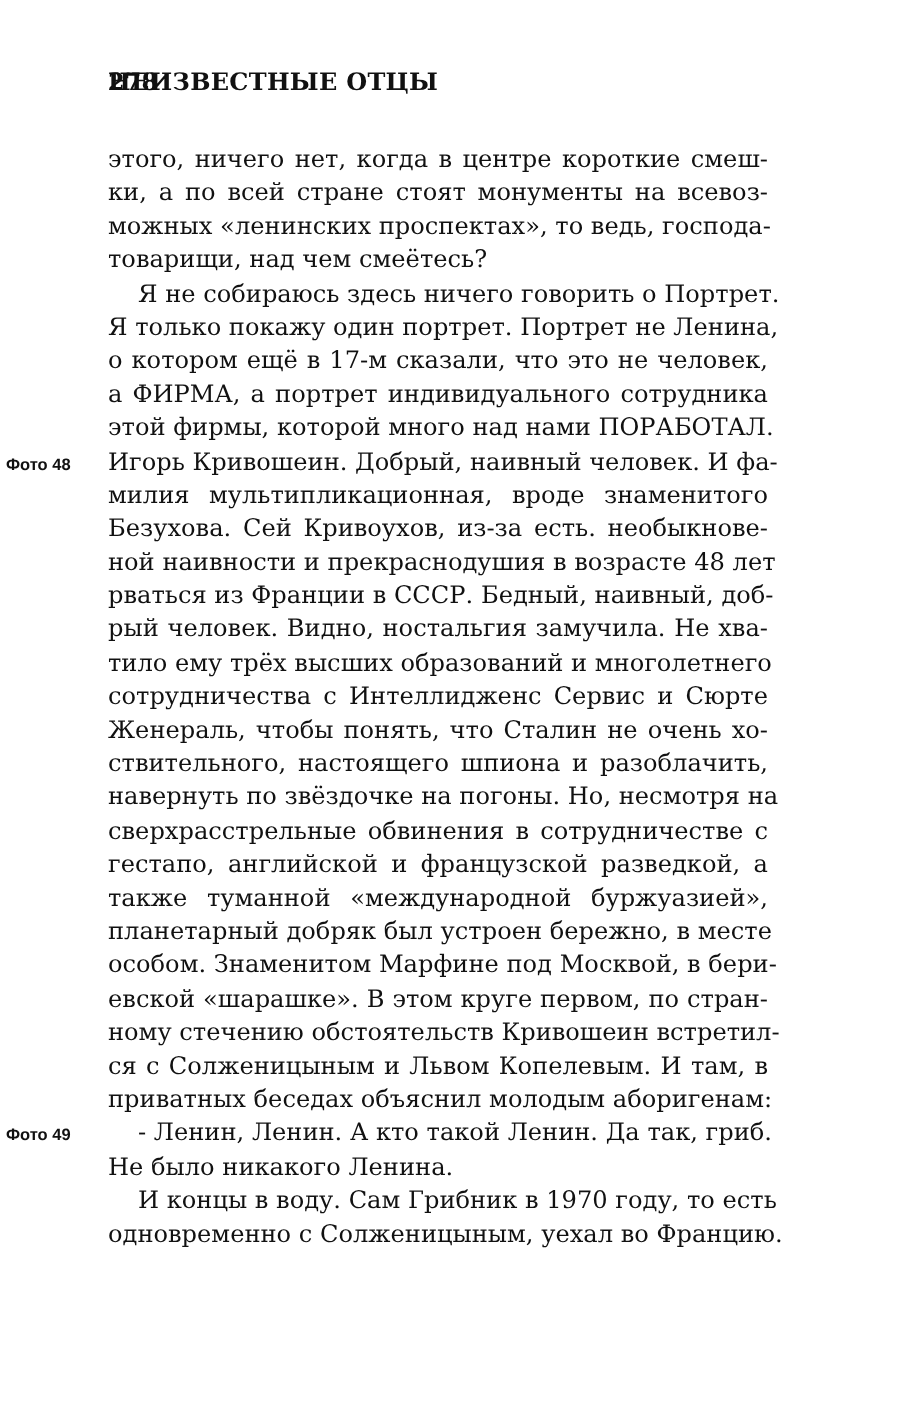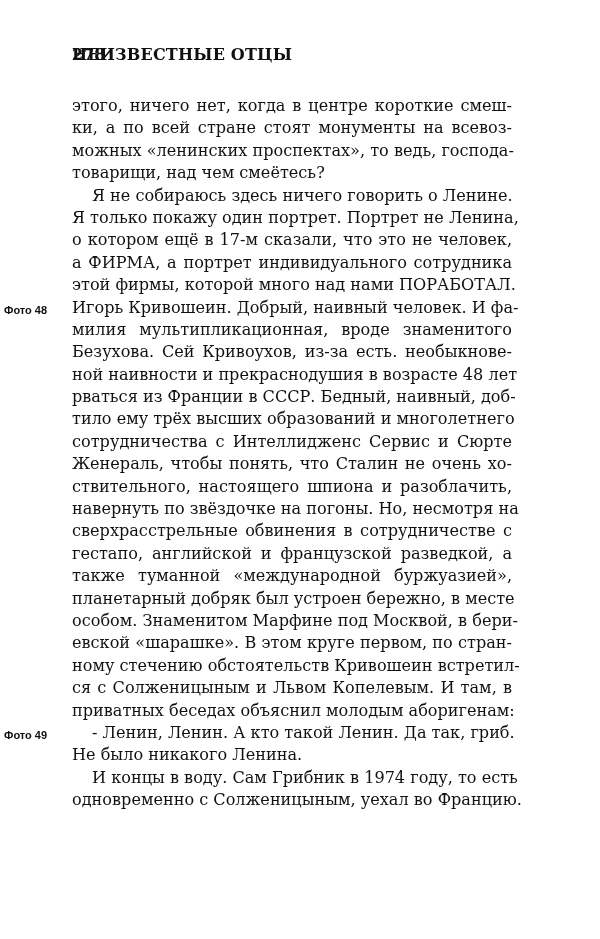--- a/index.html
+++ b/index.html
@@ -23,48 +23,49 @@
   <div class="running-head">
     <span class="page-number">278</span>
     <span class="running-title">НЕИЗВЕСТНЫЕ ОТЦЫ</span>
   </div>
 
   <div class="body-text">
     <span class="line">этого, ничего нет, когда в центре короткие смеш-</span>
     <span class="line">ки, а по всей стране стоят монументы на всевоз-</span>
     <span class="line">можных «ленинских проспектах», то ведь, господа-</span>
     <span class="line last">товарищи, над чем смеётесь?</span>
-    <span class="line indent">Я не собираюсь здесь ничего говорить о Ленине.</span>
+    <span class="line indent">Я не собираюсь здесь ничего говорить о Портрет.</span>
     <span class="line">Я только покажу один портрет. Портрет не Ленина,</span>
     <span class="line">о котором ещё в 17-м сказали, что это не человек,</span>
     <span class="line">а ФИРМА, а портрет индивидуального сотрудника</span>
     <span class="line">этой фирмы, которой много над нами ПОРАБОТАЛ.</span>
     <div class="line">
       <span class="margin-note">Фото 48</span>
       <span>Игорь Кривошеин. Добрый, наивный человек. И фа-</span>
     </div>
     <span class="line">милия мультипликационная, вроде знаменитого</span>
     <span class="line">Безухова. Сей Кривоухов, из-за есть. необыкнове-</span>
     <span class="line">ной наивности и прекраснодушия в возрасте 48 лет</span>
     <span class="line">рваться из Франции в СССР. Бедный, наивный, доб-</span>
+    <span class="line">рый человек. Видно, ностальгия замучила. Не хва-</span>
     <span class="line">тило ему трёх высших образований и многолетнего</span>
     <span class="line">сотрудничества с Интеллидженс Сервис и Сюрте</span>
     <span class="line">Женераль, чтобы понять, что Сталин не очень хо-</span>
     <span class="line">ствительного, настоящего шпиона и разоблачить,</span>
     <span class="line">навернуть по звёздочке на погоны. Но, несмотря на</span>
     <span class="line">сверхрасстрельные обвинения в сотрудничестве с</span>
     <span class="line">гестапо, английской и французской разведкой, а</span>
     <span class="line">также туманной «международной буржуазией»,</span>
     <span class="line">планетарный добряк был устроен бережно, в месте</span>
     <span class="line">особом. Знаменитом Марфине под Москвой, в бери-</span>
     <span class="line">евской «шарашке». В этом круге первом, по стран-</span>
     <span class="line">ному стечению обстоятельств Кривошеин встретил-</span>
     <span class="line">ся с Солженицыным и Львом Копелевым. И там, в</span>
     <span class="line last">приватных беседах объяснил молодым аборигенам:</span>
     <div class="line indent">
       <span class="margin-note">Фото 49</span>
       <span>- Ленин, Ленин. А кто такой Ленин. Да так, гриб.</span>
     </div>
     <span class="line last">Не было никакого Ленина.</span>
-    <span class="line indent">И концы в воду. Сам Грибник в 1974 году, то есть</span>
+    <span class="line indent">И концы в воду. Сам Грибник в 1970 году, то есть</span>
     <span class="line last">одновременно с Солженицыным, уехал во Францию.</span>
   </div>
 </div>
 
 </body></html>

